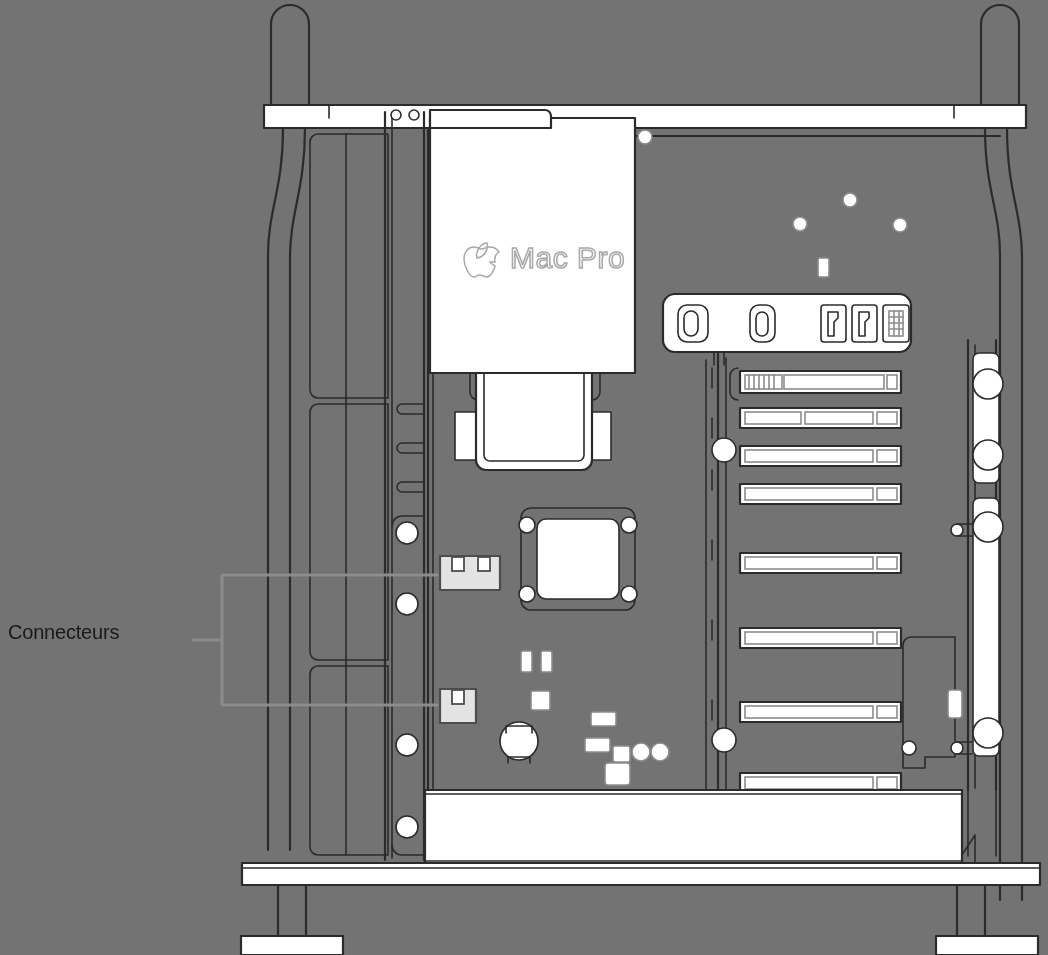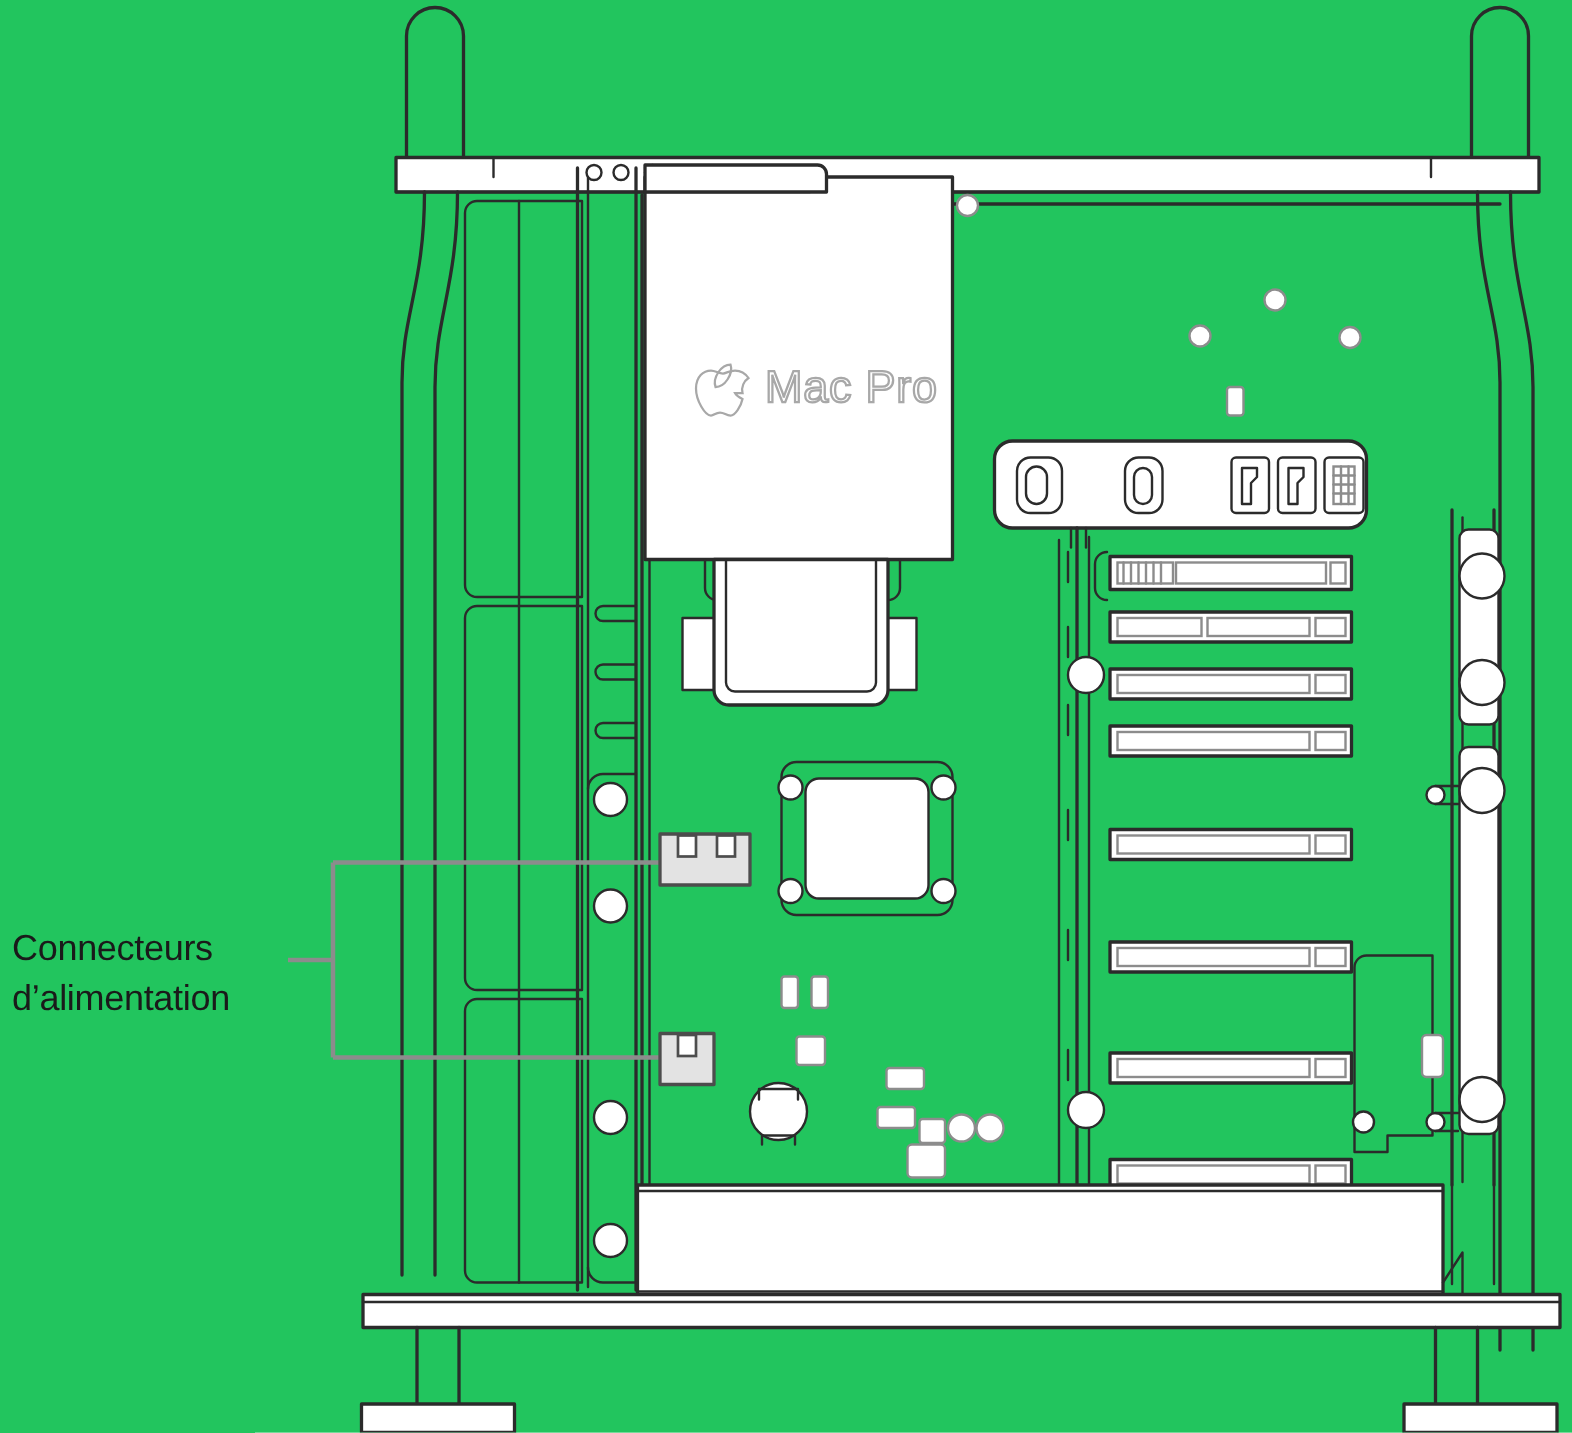--- a/index.html
+++ b/index.html
@@ -1,24 +1,24 @@
 <!DOCTYPE html>
 <html><head>
 <meta charset="utf-8">
 <style>
   html,body{margin:0;padding:0;background:#ffffff;}
   body{width:1048px;height:955px;font-family:"Liberation Sans",sans-serif;overflow:hidden;}
-  #stage{position:relative;width:1048px;height:955px;background:#22c55e;}
+  #stage{position:relative;width:1048px;height:955px;background:#737373;}
   #art{position:absolute;left:0;top:0;}
   .callout-text{
     position:absolute;
     left:8px; top:616px;
     width:200px;
     font-family:"Liberation Sans",sans-serif;
-    font-size:24px;
+    font-size:20px;
     line-height:33px;
     color:#1a1a1a;
     letter-spacing:-0.2px;
   }
   .callout-text div{white-space:nowrap;}
 </style>
 </head>
 <body>
 
 <div id="stage">
@@ -313,16 +313,15 @@
     </g>
     <g>
       <rect class="hl" x="440" y="689" width="36" height="34"></rect>
       <rect class="hlin" x="452" y="690" width="12" height="14"></rect>
     </g>
 
   </svg>
 
   <div class="callout-text">
     <div>Connecteurs</div>
-    <div>d’alimentation</div>
   </div>
 
 </div>
 
 </body></html>

